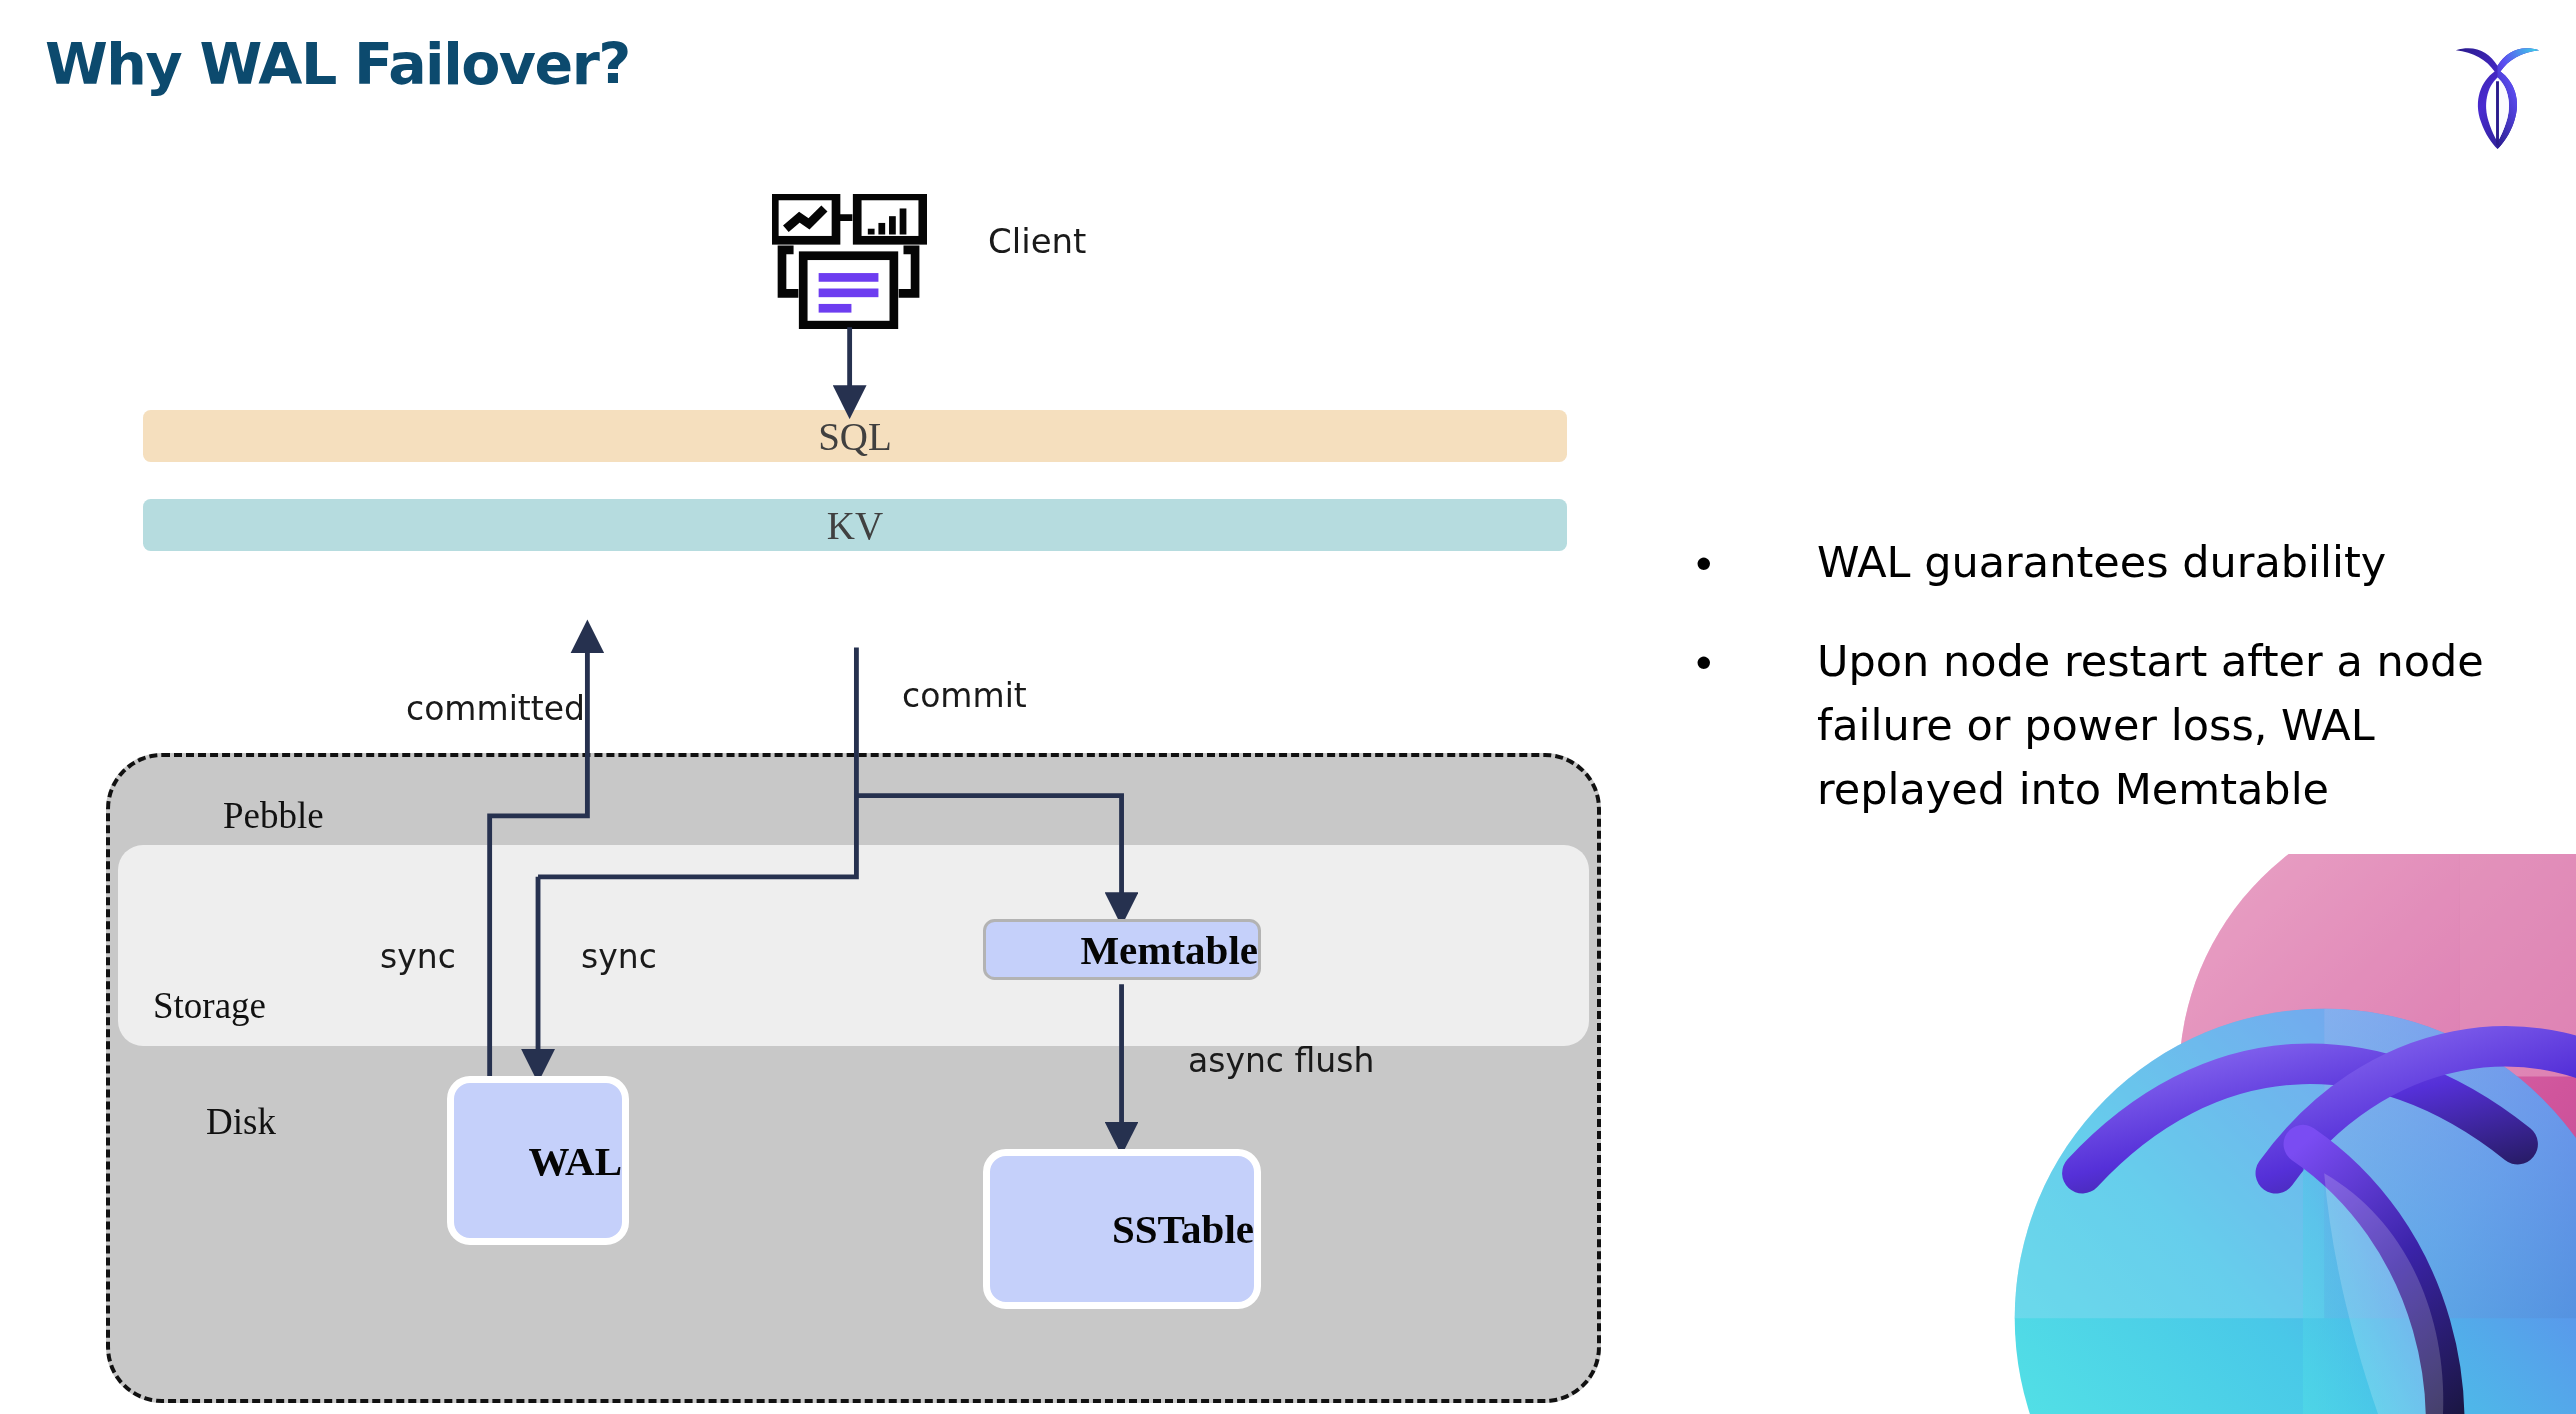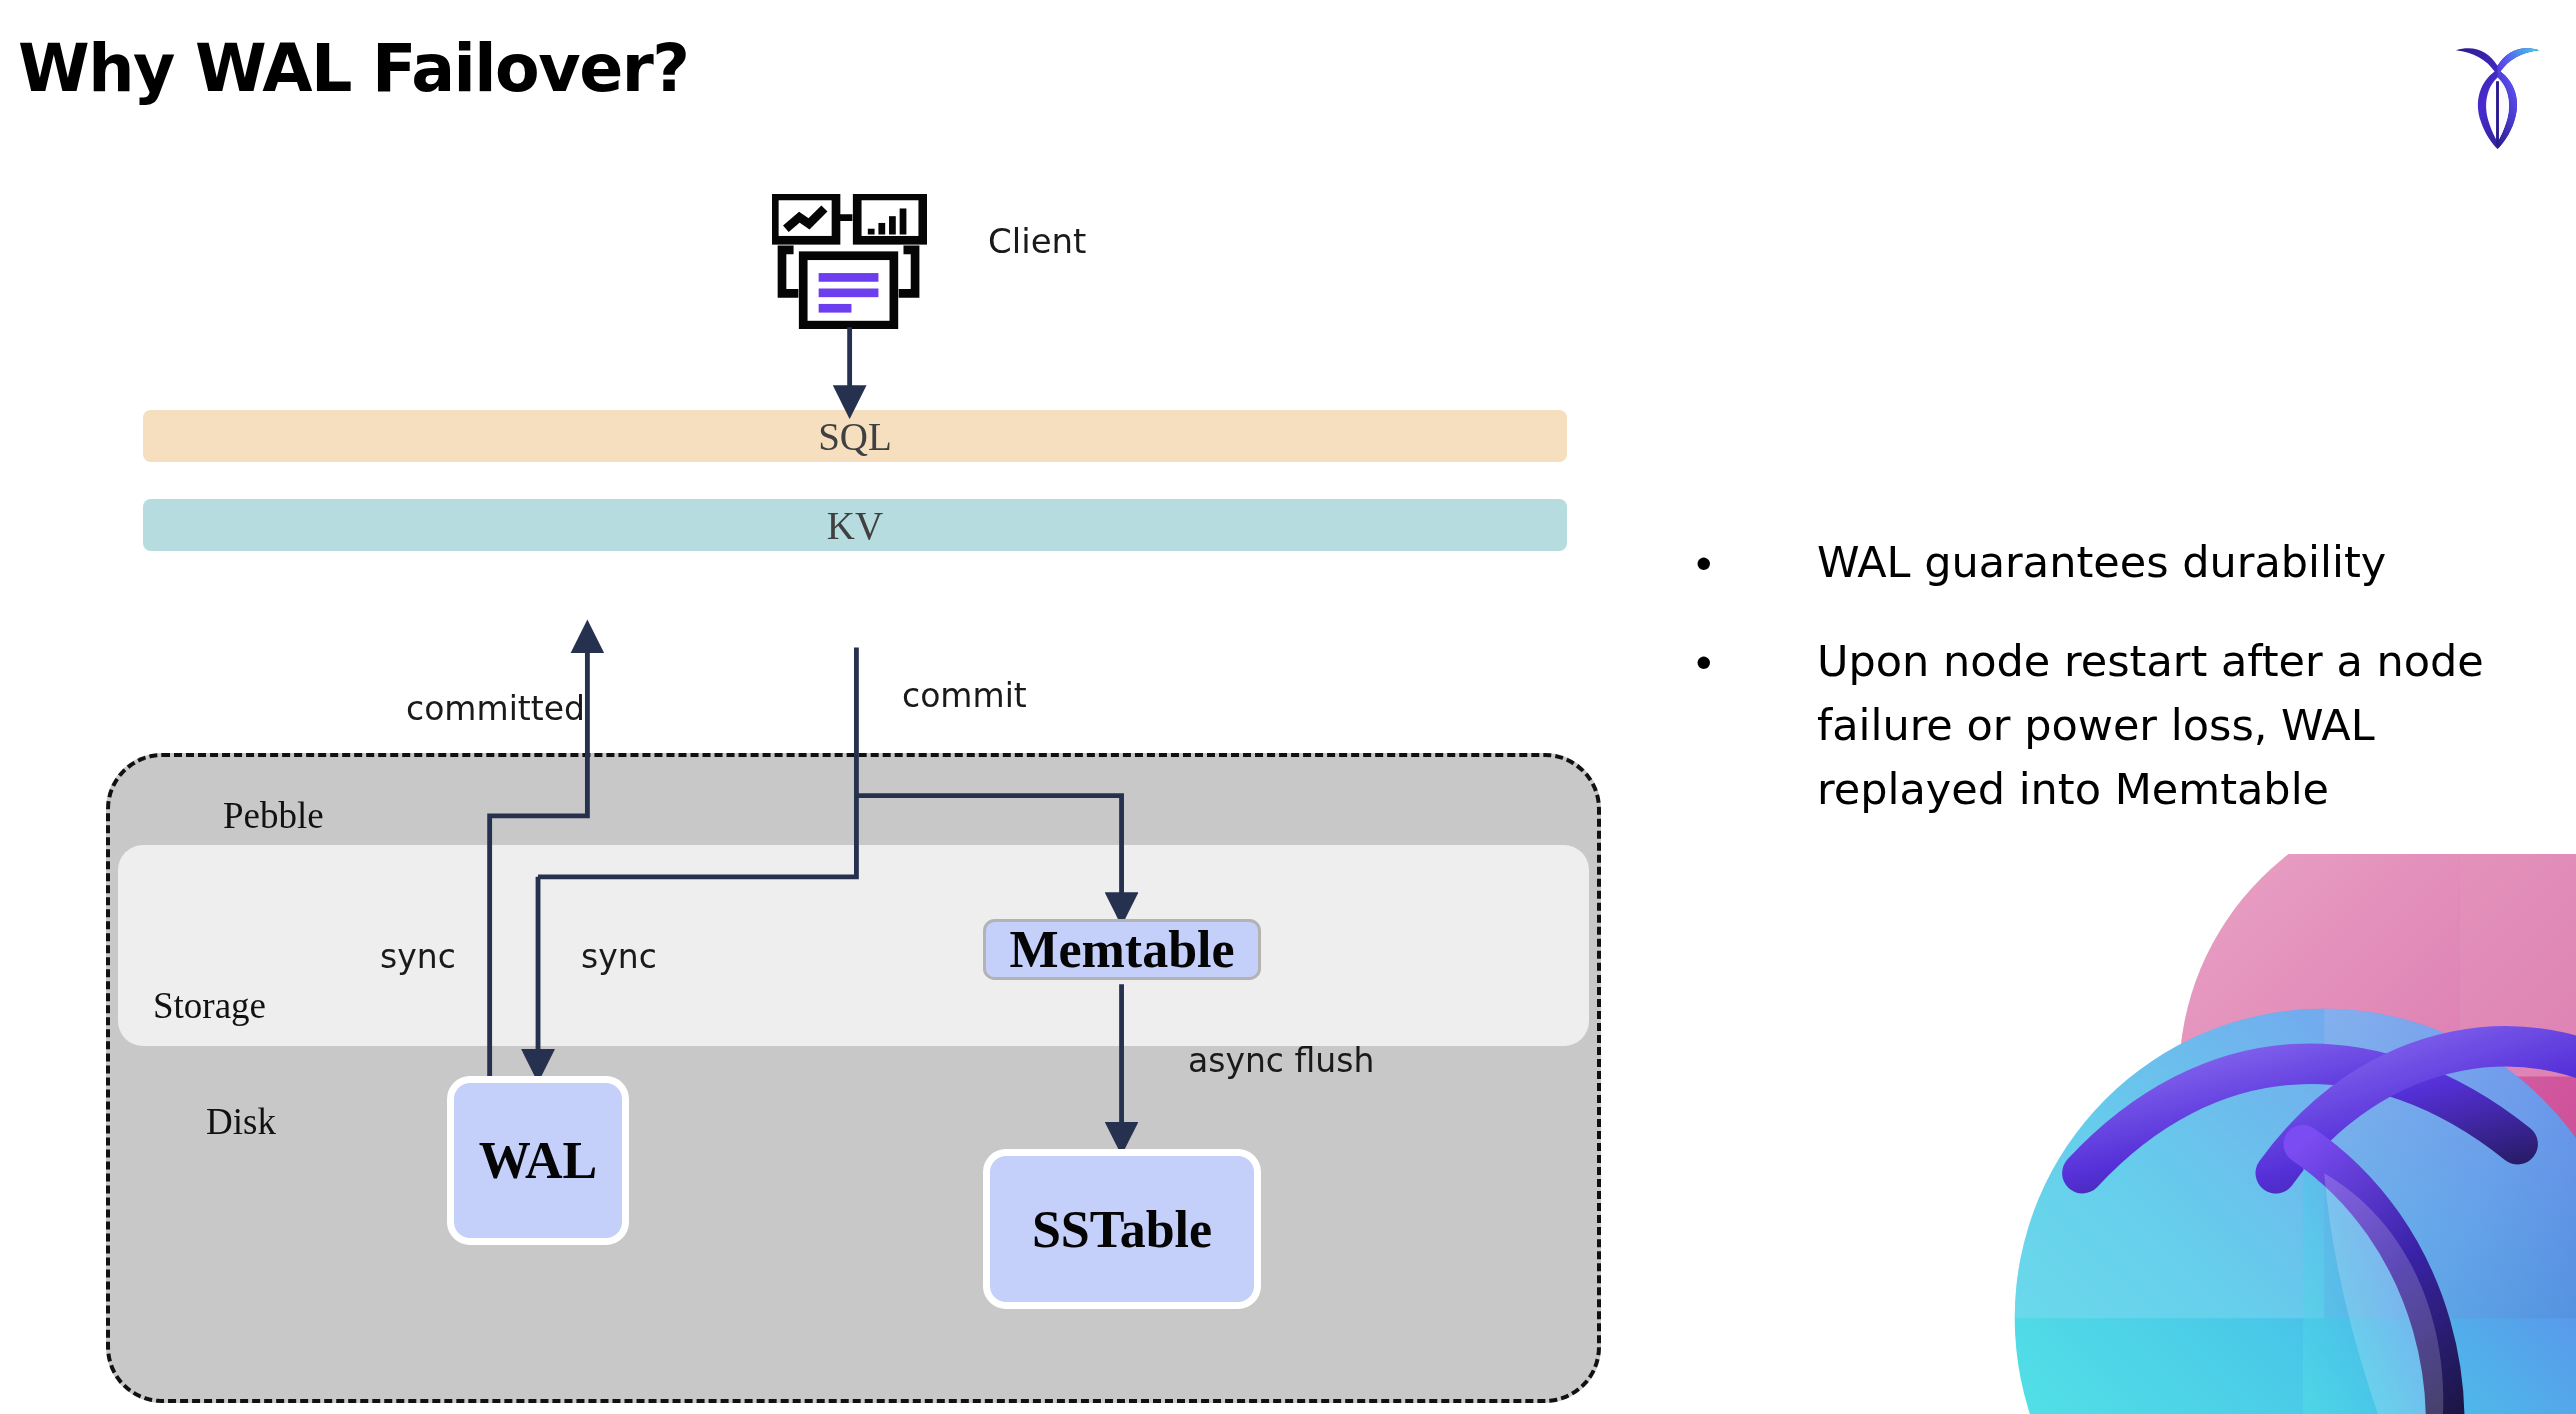--- a/index.html
+++ b/index.html
@@ -12,26 +12,26 @@
   #slide {
     position: relative;
     width: 2576px; height: 1415px;
     background: #ffffff;
     overflow: hidden;
   }
 
   
   #slide-title {
     position: absolute;
-    left: 18px; top: 35px;
+    left: 45px; top: 35px;
     font-family: "DejaVu Sans", sans-serif;
     font-weight: 700;
-    font-size: 65px;
+    font-size: 57px;
     letter-spacing: -1.5px;
-    color: #000000;
+    color: #0c4a6e;
     line-height: 1.05;
     white-space: nowrap;
   }
 
   
   #corner-logo {
     position: absolute;
     right: 27px; top: 27px;
     width: 103px; height: 124px;
   }
@@ -105,24 +105,24 @@
     font-size: 37px;
     color: #111111;
   }
 
   
   .node-box {
     position: absolute;
     background: #c5d0fa;
     display: flex;
     align-items: center;
-    justify-content: center;
+    justify-content: flex-end;
     font-family: "Liberation Serif", serif;
     font-weight: 700;
-    font-size: 52px;
+    font-size: 41px;
     color: #050505;
   }
   #node-memtable {
     left: 983px; top: 919px;
     width: 278px; height: 61px;
     border: 3.9px solid #b3b3b3;
     border-radius: 11.6px;
   }
   #node-wal {
     left: 447px; top: 1076px;

